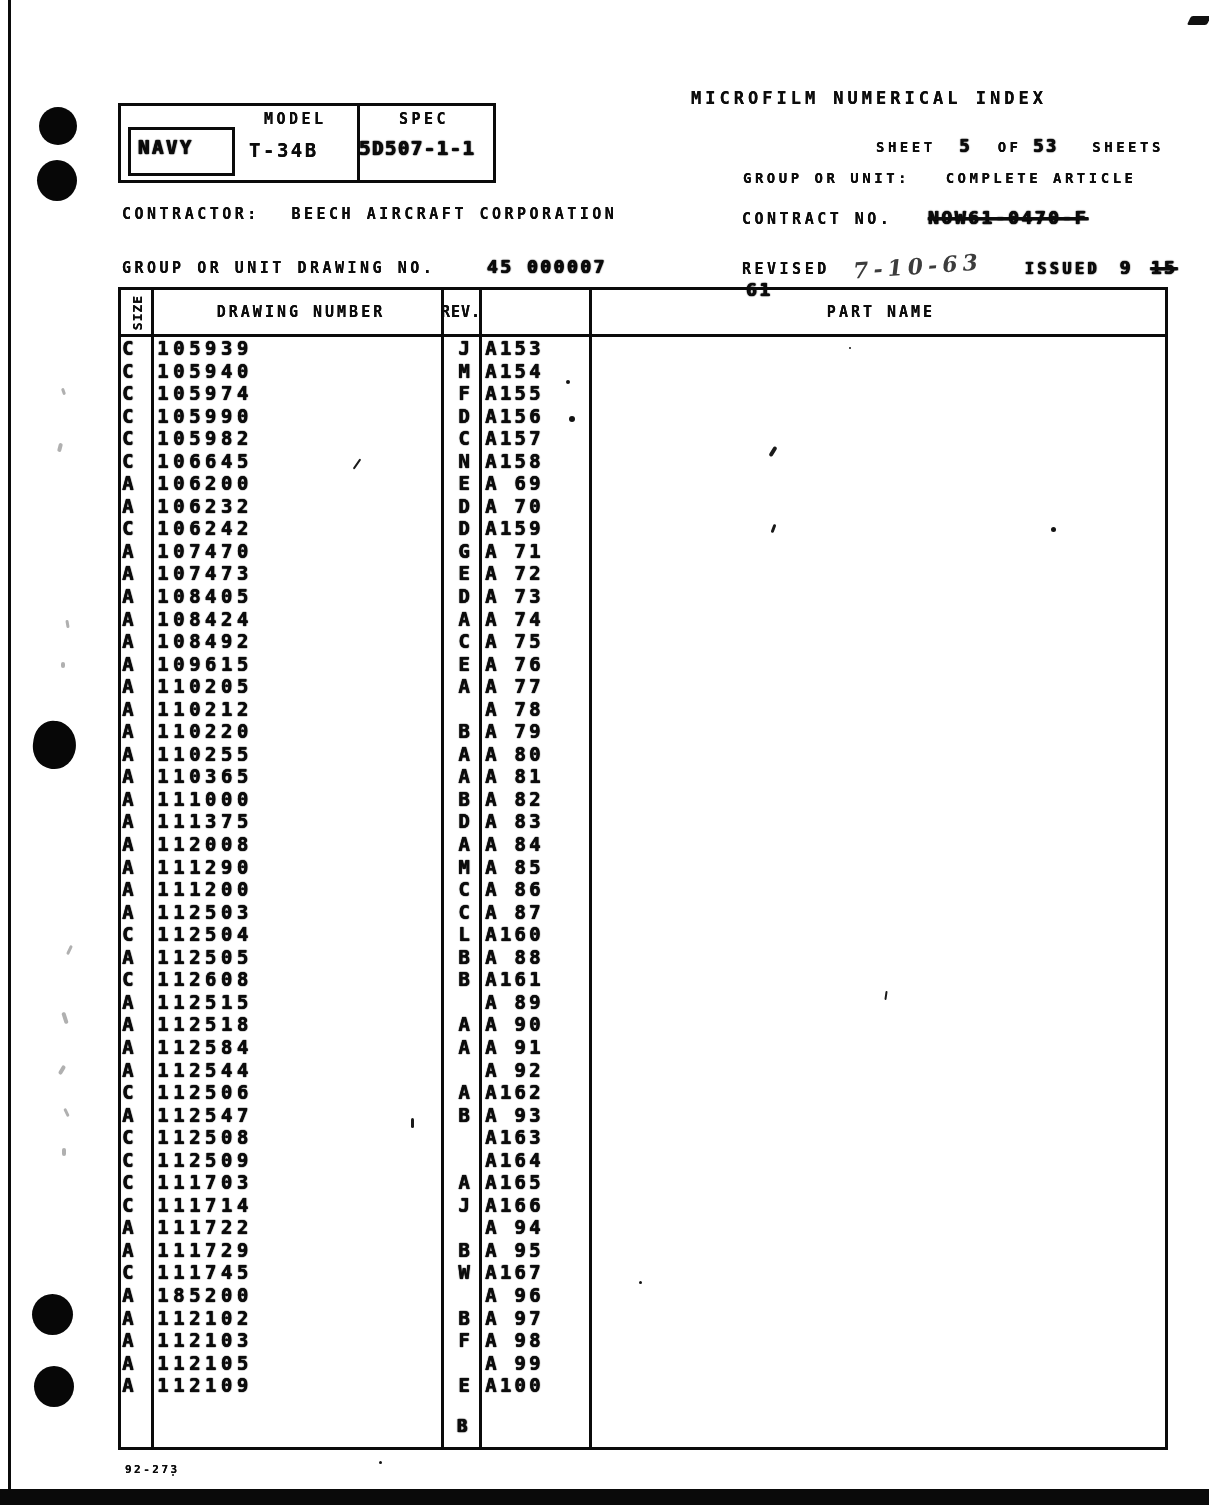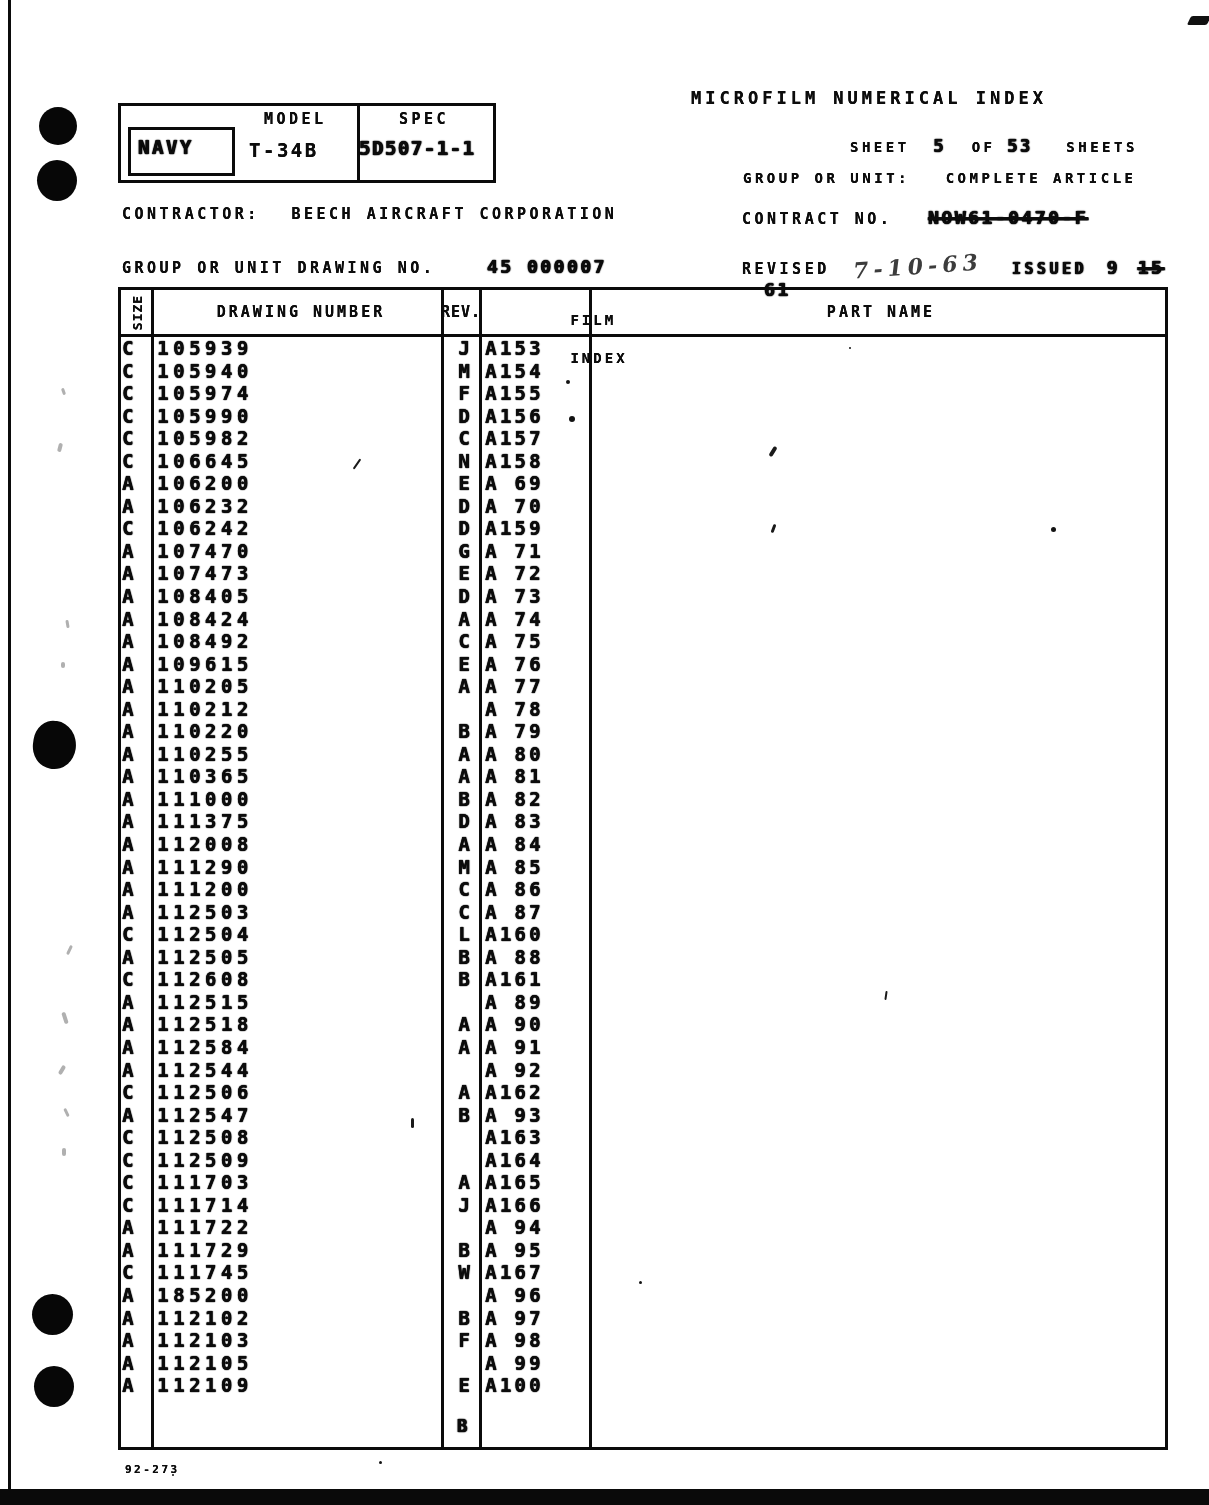--- a/index.html
+++ b/index.html
@@ -63,21 +63,21 @@
     <div class="abs lbl ink" style="left:278px;top:4px;">SPEC</div>
     <div class="navy-box" style="left:7px;top:21px;width:101px;height:43px;"></div>
     <div class="abs val heavy" style="left:17px;top:30px;">NAVY</div>
     <div class="abs val ink" style="left:128px;top:33px;">T-34B</div>
     <div class="abs val heavy" style="left:238px;top:31px;letter-spacing:1.5px;">5D507-1-1</div>
   </div>
 
   <div class="abs lbl ink" style="left:655px;top:88px;font-size:17px;letter-spacing:4px;padding-left:36px;">MICROFILM NUMERICAL INDEX</div>
 
   <div class="abs" style="left:850px;top:136px;">
-    <span class="lbl ink" style="font-size:14px;">SHEET</span>
+    <span class="lbl ink" style="font-size:14px;margin-left:26px;">SHEET</span>
     <span class="val heavy" style="margin-left:14px;font-size:17px;">5</span>
     <span class="lbl ink" style="margin-left:16px;font-size:14px;">OF</span>
     <span class="val heavy" style="margin-left:2px;font-size:17px;">53</span>
     <span class="lbl ink" style="margin-left:24px;font-size:14px;">SHEETS</span>
   </div>
 
   <div class="abs" style="left:122px;top:204px;">
     <span class="lbl ink">CONTRACTOR:</span>
     <span class="lbl ink" style="margin-left:22px;">BEECH AIRCRAFT CORPORATION</span>
   </div>
@@ -93,40 +93,36 @@
   </div>
 
   <div class="abs" style="left:122px;top:256px;">
     <span class="lbl ink">GROUP OR UNIT DRAWING NO.</span>
     <span class="val heavy" style="margin-left:42px;font-size:18px;">45 000007</span>
   </div>
 
   <div class="abs" style="left:742px;top:253px;">
     <span class="lbl ink">REVISED</span>
     <span class="hand" style="display:inline-block;margin-left:14px;">7-10-63</span>
-    <span class="lbl heavy" style="margin-left:19px;text-align:right;">ISSUED</span>
+    <span class="lbl heavy" style="margin-left:32px;text-align:right;">ISSUED</span>
     <span class="val heavy" style="margin-left:10px;font-size:18px;">9</span>
     <span class="val heavy strike" style="margin-left:8px;font-size:18px;">15</span>
-    <span class="val heavy" style="margin-left:22px;font-size:18px;">61</span>
+    <span class="val heavy" style="margin-left:4px;font-size:18px;">61</span>
   </div>
 
   <div class="abs index-table" style="left:118px;top:287px;width:1044px;height:1157px;">
     <div class="vline" style="left:30px;"></div>
     <div class="vline" style="left:320px;"></div>
     <div class="vline" style="left:358px;"></div>
     <div class="vline" style="left:468px;"></div>
 
     <div class="thead">
       <div class="th size-head ink" style="left:-4px;top:15px;width:40px;">SIZE</div>
       <div class="th ink" style="left:80px;top:13px;width:200px;">DRAWING NUMBER</div>
       <div class="th ink" style="left:320px;top:13px;width:38px;letter-spacing:1px;">REV.</div>
-      <div class="th ink" style="left:358px;top:2px;width:110px;font-size:14px;line-height:19px;">
-        <span>FILM</span><br>
-        <span>INDEX</span>
-      </div>
       <div class="th ink" style="left:640px;top:13px;width:240px;text-align:center;">PART NAME</div>
     </div>
 
     <div class="tbody" id="tbody">
   <div class="trow">
     <span class="cell c-size">C</span>
     <span class="cell c-draw">105939</span>
     <span class="cell c-rev">J</span>
     <span class="cell c-film">A153</span>
     <span class="cell c-part"></span>

